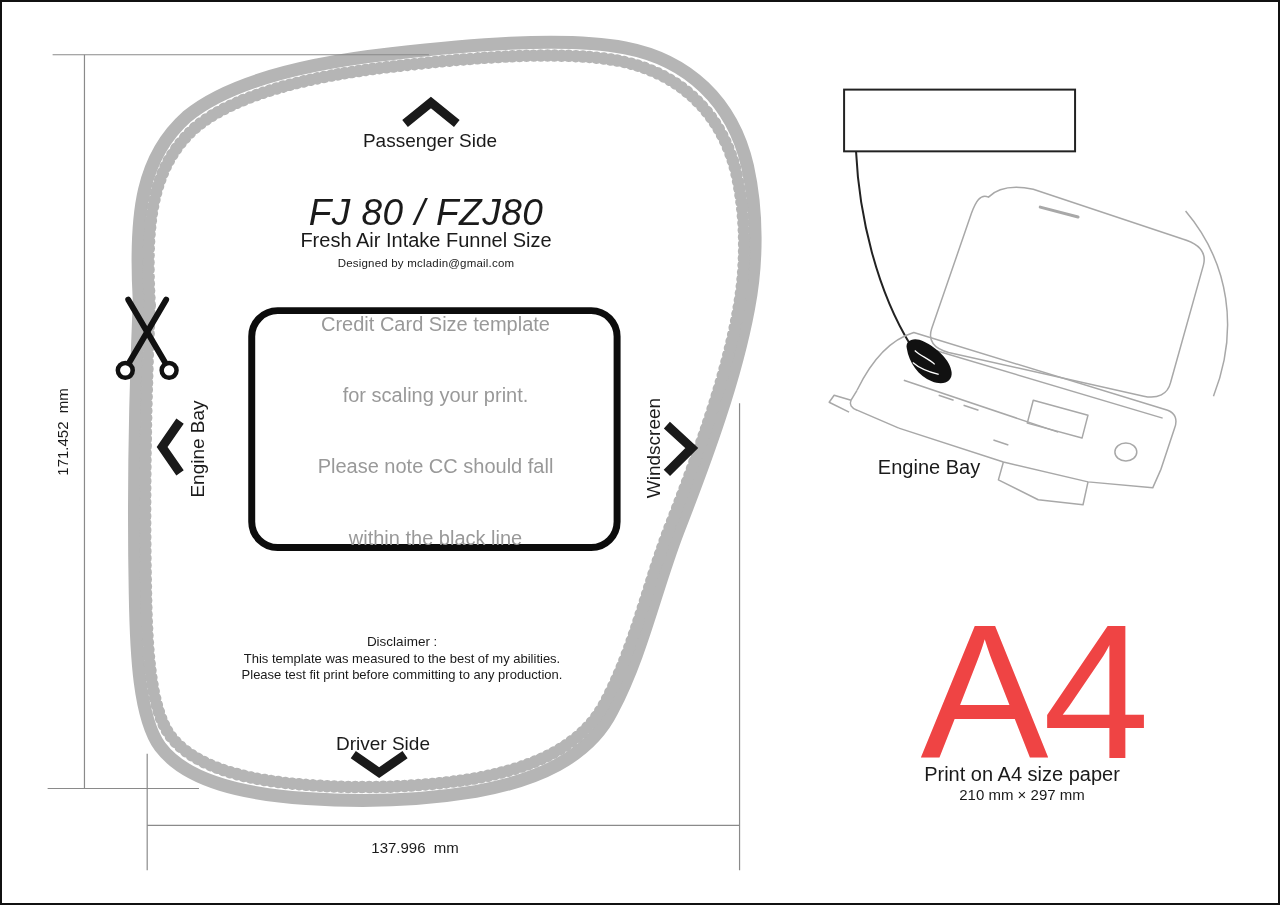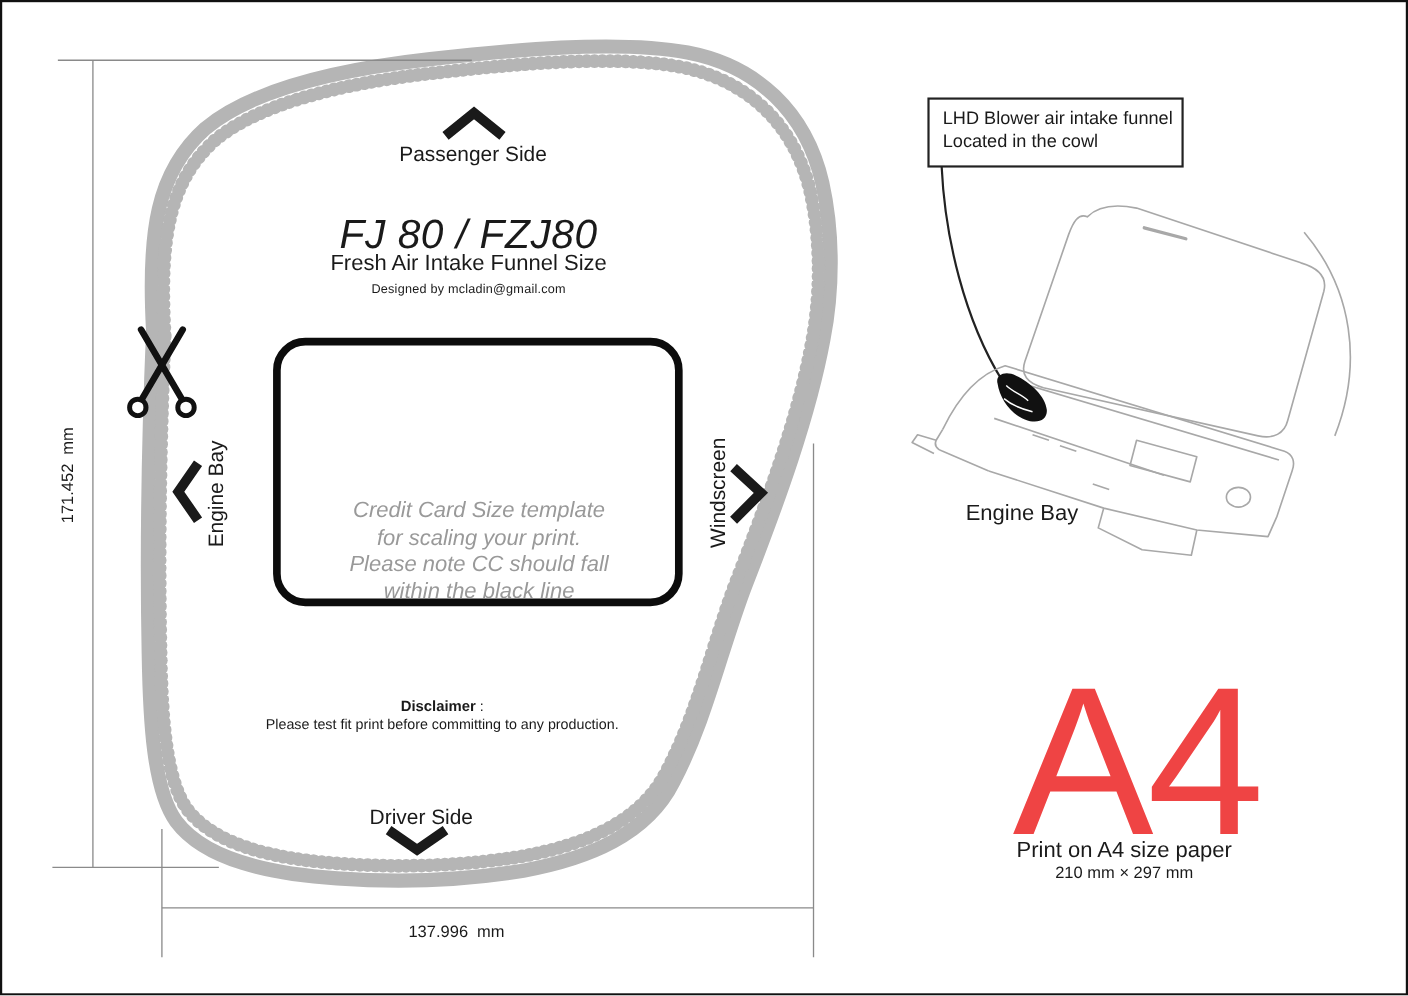--- a/index.html
+++ b/index.html
@@ -12,28 +12,28 @@
   .abs{position:absolute;white-space:nowrap;}
   .ctr{transform:translate(-50%,-50%);}
   .rot{transform:translate(-50%,-50%) rotate(-90deg);}
   .title{font-size:37px;letter-spacing:.5px;font-style:italic;}
   .subtitle{font-size:20px;}
   .designer{font-size:11.5px;font-weight:400;letter-spacing:.2px;}
   .side-label{font-size:19px;}
   .dim-label{font-size:15px;word-spacing:4px;}
   .card-text{
     position:absolute;left:250px;top:310px;width:367px;height:238px;
-    display:flex;flex-direction:column;align-items:center;justify-content:flex-end;
-    color:#999;font-size:20px;line-height:1.22;text-align:center;font-style:italic;
+    display:flex;flex-direction:column;align-items:center;justify-content:space-between;
+    color:#999;font-size:20px;line-height:1.22;text-align:center;
   }
   .disclaimer{
     position:absolute;left:400px;top:631px;transform:translateX(-50%);
     text-align:center;font-size:13px;line-height:1.28;
   }
-  .disclaimer .head{font-weight:700;font-size:13.5px;}
+  .disclaimer .head{font-weight:400;font-size:13.5px;}
   .callout-text{
     position:absolute;left:845px;top:88px;width:232px;height:62px;
     box-sizing:border-box;padding:8px 10px;font-size:16.5px;line-height:1.3;
   }
   .eb-caption{font-size:20px;}
   .a4-big{font-size:192px;letter-spacing:-6px;color:#ef4444;line-height:1;}
   .a4-instruction{font-size:20px;}
   .a4-dims{font-size:15px;}
 </style>
 </head>
@@ -125,30 +125,27 @@
 
   <div class="card-text">
     <div>Credit Card Size template</div>
     <div>for scaling your print.</div>
     <div>Please note CC should fall</div>
     <div>within the black line</div>
   </div>
 
   <div class="disclaimer">
     <div><span class="head">Disclaimer</span><span> :</span></div>
+    <div>This template was measured to the best of my abilities.</div>
     <div>Please test fit print before committing to any production.</div>
   </div>
 
   <div class="abs rot dim-label" style="left:60px;top:430px">171.452 mm</div>
   <div class="abs ctr dim-label" style="left:413px;top:845px">137.996 mm</div>
 
-  <div class="callout-text">
-    <div>LHD Blower air intake funnel</div>
-    <div>Located in the cowl</div>
-  </div>
 
   <div class="abs ctr eb-caption" style="left:927px;top:465px">Engine Bay</div>
 
   <div class="abs ctr a4-big" style="left:1030px;top:690px">A4</div>
   <div class="abs ctr a4-instruction" style="left:1020px;top:772px">Print on A4 size paper</div>
   <div class="abs ctr a4-dims" style="left:1020px;top:792px">210 mm × 297 mm</div>
 
 </div>
 
 </body></html>

